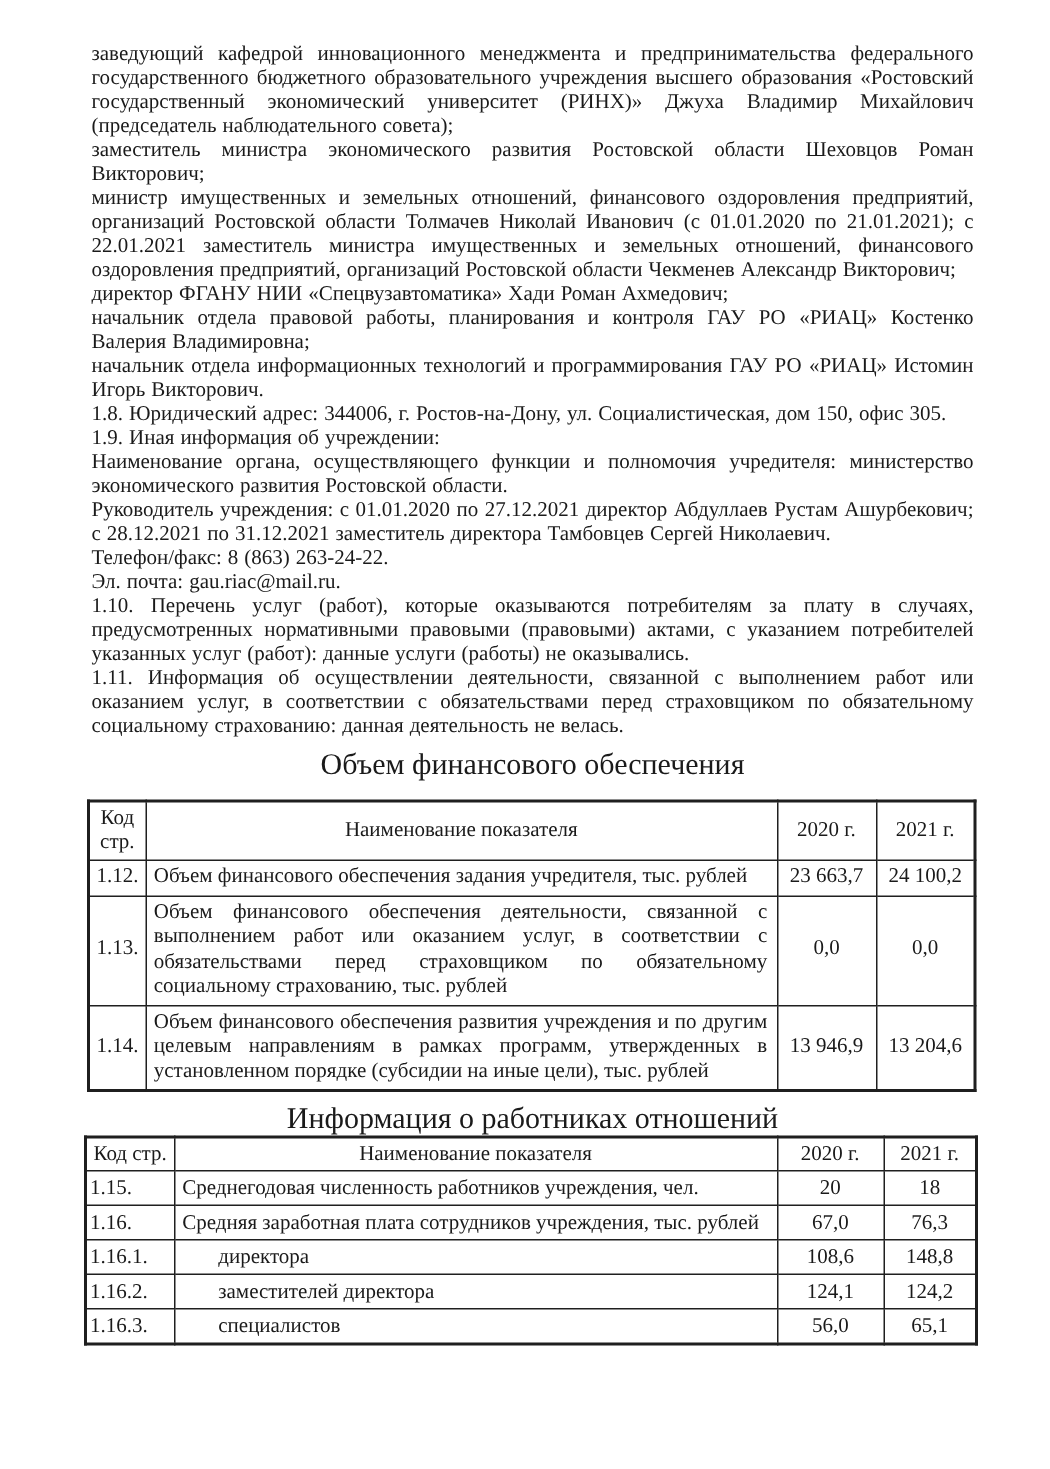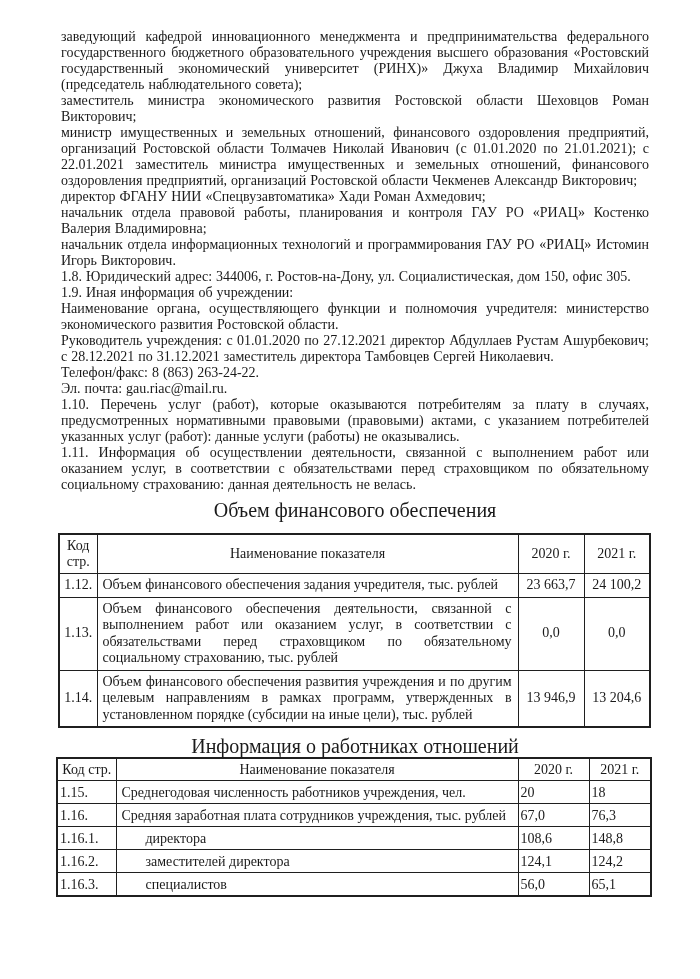--- a/index.html
+++ b/index.html
@@ -88,21 +88,21 @@
   }
   .t-staff col.c-code { width: 59px; }
   .t-staff col.c-name { width: 402px; }
   .t-staff col.c-y20  { width: 71px; }
   .t-staff col.c-y21  { width: 62px; }
   .t-staff th { padding: 2px 1px; line-height: 17px; }
   .t-staff td { line-height: 17px; padding: 2.5px 2px; }
   .t-staff .cell-code { text-align: left; }
   .t-staff .cell-name { text-align: left; padding-left: 5px; padding-right: 4px; }
   .t-staff tr.indent .cell-name { padding-left: 29px; }
-  .t-staff .cell-val  { white-space: nowrap; }
+  .t-staff .cell-val  { text-align: center; white-space: nowrap; }
 </style>
 </head>
 <body>
 
 <div class="page">
 
   <div class="bodytext">
     <p>заведующий кафедрой инновационного менеджмента и предпринимательства федерального государственного бюджетного образовательного учреждения высшего образования «Ростовский государственный экономический университет (РИНХ)» Джуха Владимир Михайлович (председатель наблюдательного совета);</p>
     <p>заместитель министра экономического развития Ростовской области Шеховцов Роман Викторович;</p>
     <p>министр имущественных и земельных отношений, финансового оздоровления предприятий, организаций Ростовской области Толмачев Николай Иванович (с 01.01.2020 по 21.01.2021); с 22.01.2021 заместитель министра имущественных и земельных отношений, финансового оздоровления предприятий, организаций Ростовской области Чекменев Александр Викторович;</p>

